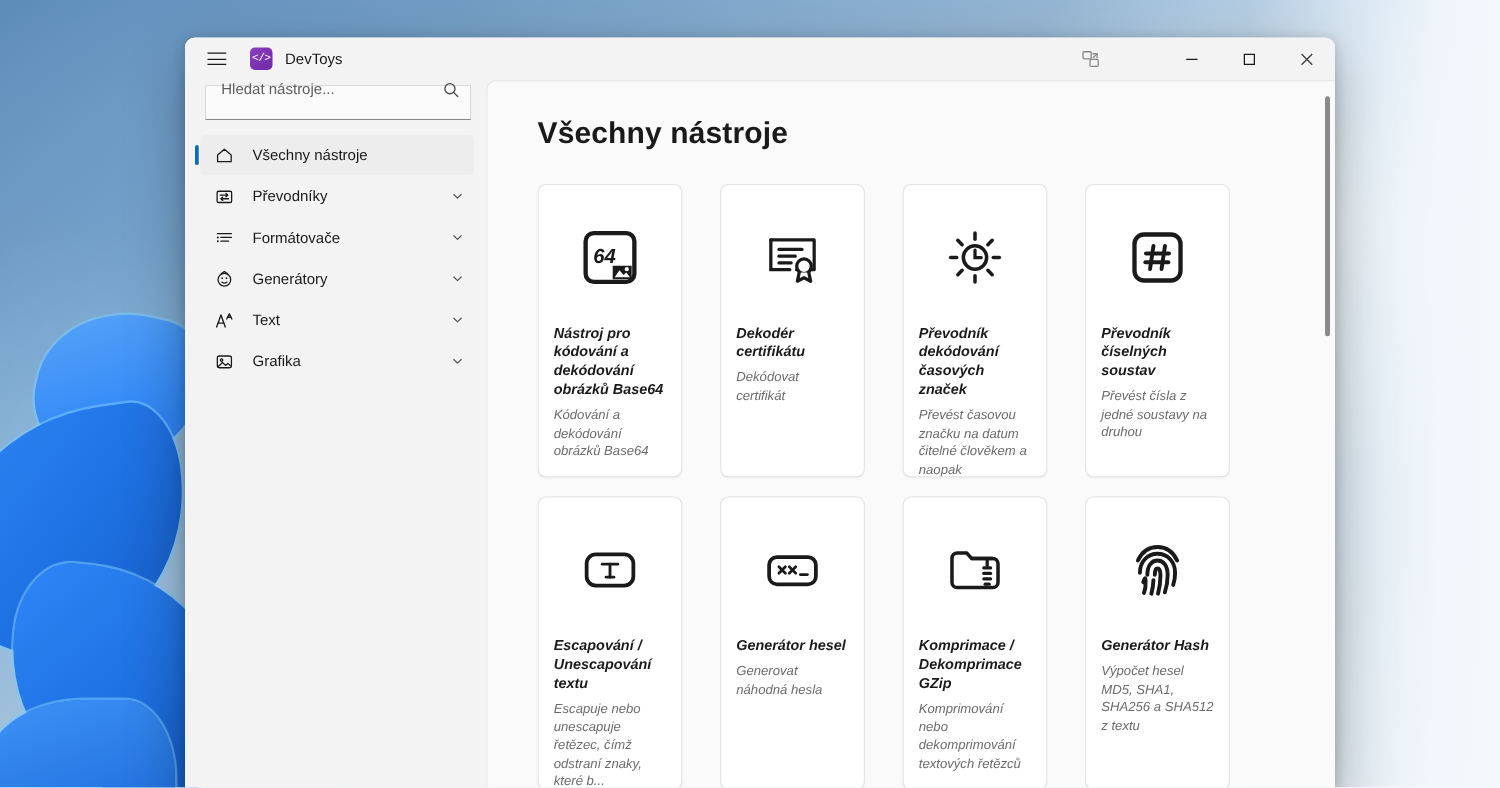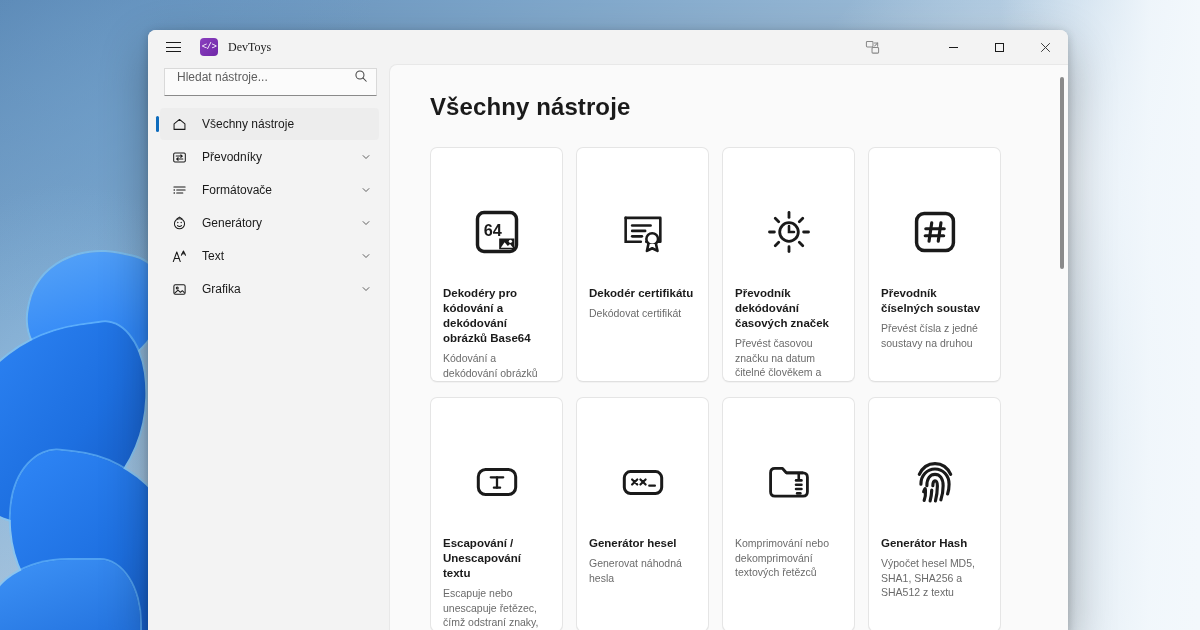--- a/index.html
+++ b/index.html
@@ -116,21 +116,20 @@
     font-size: 9px;
     line-height: 18px;
     text-align: center;
     font-family: "Liberation Mono", monospace;
     letter-spacing: -0.5px;
   }
   .app-title {
     margin-left: 10px;
     font-size: 12px;
     color: #1a1a1a;
-    font-family: Liberation Serif, serif;
   }
   .titlebar-spacer { flex: 1; }
   .win-btn {
     width: 46px; height: 34px;
     display: flex; align-items: center; justify-content: center;
     font-size: 11px; color: #3b3b3b;
     cursor: pointer;
   }
   .compact-btn {
     width: 36px; height: 30px;
@@ -157,22 +156,22 @@
     overflow: hidden;
   }
   .search-wrap {
     margin: 4px 8px 12px 12px;
     height: 28px;
     background: #fbfbfb;
     border: 1px solid #d9d9d9;
     border-bottom-color: #8a8a8a;
     border-radius: 1px;
     display: flex;
-    align-items: flex-start;
-    padding: 0 8px 4px 10px;
+    align-items: flex-end;
+    padding: 0 8px 16px 10px;
     box-sizing: border-box;
   }
   .search-wrap input {
     flex: 1;
     border: none; outline: none; background: transparent;
     font-size: 12px;
     color: #1a1a1a;
     font-family: "Liberation Sans", sans-serif;
   }
   .search-wrap input::placeholder { color: #5e5e5e; }
@@ -234,31 +233,32 @@
     color: #1a1a1a;
     margin: 0 0 26px 0;
     letter-spacing: 0.1px;
   }
   #grid {
     display: grid;
     grid-template-columns: repeat(4, 133px);
     gap: 15px 13px;
   }
   .card {
-    width: 133px;
+    width: 116px;
     height: 235px;
     background: #ffffff;
     border: 1px solid #e5e5e5;
     border-bottom-color: #e0e0e0;
     border-radius: 7px;
     box-sizing: border-box;
-    padding: 30px 12px 12px 12px;
+    padding: 4px 12px 12px 12px;
     cursor: pointer;
     overflow: hidden;
     box-shadow: 0 1px 1px rgba(0,0,0,0.035);
+    font-style: italic;
   }
   .card-icon {
     height: 108px;
     display: flex;
     align-items: center;
     justify-content: center;
   }
   .card-title {
     font-size: 11.5px;
     font-weight: 700;
@@ -444,21 +444,21 @@
             <div class="card">
               <div class="card-icon">
                 <svg width="52" height="52" viewBox="0 0 48 48" fill="none">
                   <rect x="6" y="6" width="36" height="36" rx="6" stroke="#1a1a1a" stroke-width="3.2"></rect>
                   <text x="20" y="28" font-size="15" font-weight="bold" fill="#1a1a1a" text-anchor="middle" font-family="Liberation Sans, sans-serif">64</text>
                   <path d="M26 30 H40 V40 H26 Z" fill="#1a1a1a"></path>
                   <path d="M27.5 38.5 L31 33.5 L34 37 L36 35 L38.8 38.5 Z" fill="#ffffff"></path>
                   <circle cx="36.4" cy="32.6" r="1.5" fill="#ffffff"></circle>
                 </svg>
               </div>
-              <div class="card-title">Dekodéry pro kódování a dekódování obrázků Base64</div>
+              <div class="card-title">Nástroj pro kódování a dekódování obrázků Base64</div>
               <div class="card-desc">Kódování a dekódování obrázků Base64</div>
             </div>
 
             <div class="card">
               <div class="card-icon">
                 <svg width="52" height="52" viewBox="0 0 48 48" fill="none" stroke="#1a1a1a" stroke-width="2.4" stroke-linecap="round">
                   <path d="M8 11 H40 V33 H27" stroke-linejoin="round"></path>
                   <path d="M8 11 V33 H22"></path>
                   <path d="M14 18 H31"></path>
                   <path d="M14 23 H26"></path>
@@ -543,20 +543,21 @@
                   <path d="M21.5 15.5 H37"></path>
                   <g stroke-width="2.4" stroke-linecap="round">
                     <path d="M33 16 V20.5"></path>
                     <path d="M30.5 22.5 H35.5"></path>
                     <path d="M30.5 26.5 H35.5"></path>
                     <path d="M30.5 30.5 H35.5"></path>
                     <path d="M31.5 34.5 H34.5"></path>
                   </g>
                 </svg>
               </div>
+              <div class="card-title">Komprimace / Dekomprimace GZip</div>
               <div class="card-desc">Komprimování nebo dekomprimování textových řetězců</div>
             </div>
 
             <div class="card">
               <div class="card-icon">
                 <svg width="52" height="52" viewBox="0 0 48 48" fill="none" stroke="#1a1a1a" stroke-width="2.9" stroke-linecap="round">
                   <path d="M9.5 17 C12.5 10.5 18 7 24 7 C30 7 35.5 10.5 38.5 17"></path>
                   <path d="M11 26 C11 17.7 16.8 12 24 12 C31.2 12 37 17.7 37 26 C37 29 36.6 32 35.6 35"></path>
                   <path d="M16.5 27.5 C16.5 20.5 19.8 17 24 17 C28.2 17 31.5 20.5 31.5 27.5 C31.5 32.5 30.7 36.8 29.4 40.5"></path>
                   <path d="M22 27.5 C22 24.5 22.8 22.8 24 22.8 C25.4 22.8 26.2 24.6 26.2 27.8 C26.2 32.4 25.6 37 24.4 41.5"></path>

